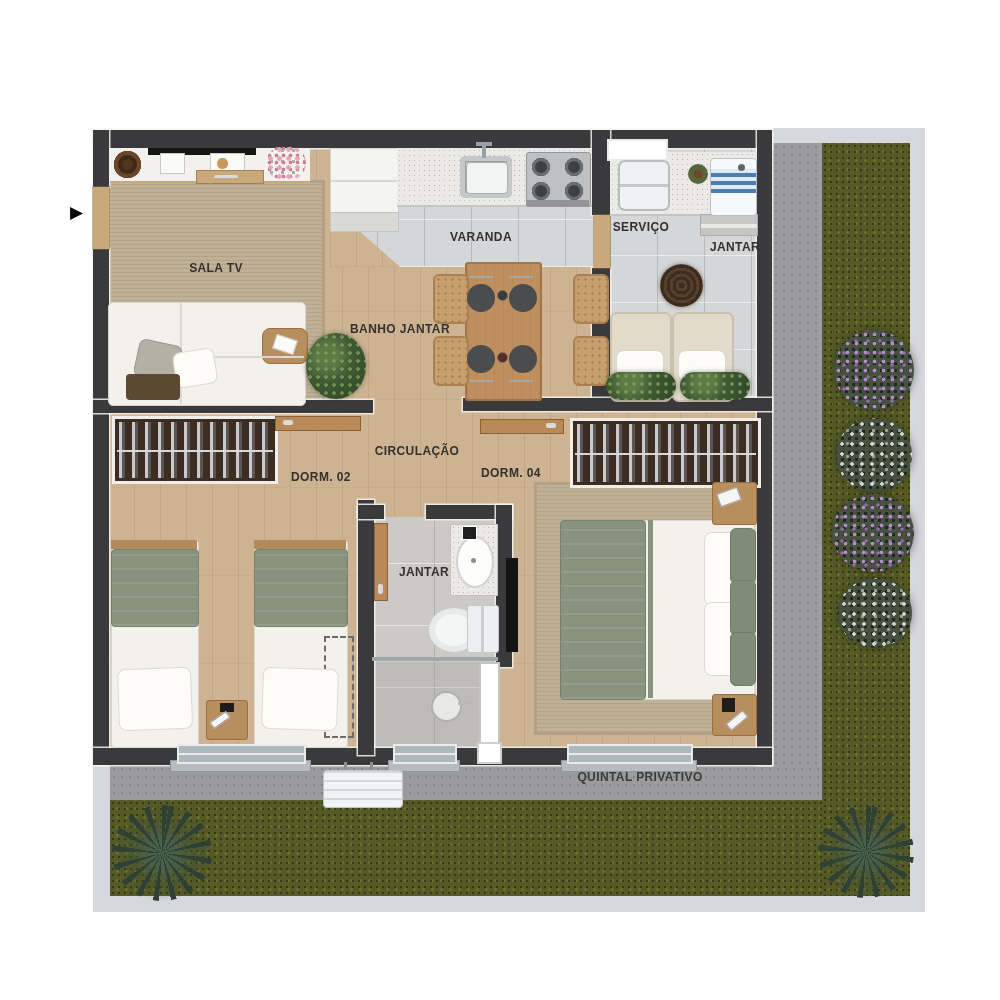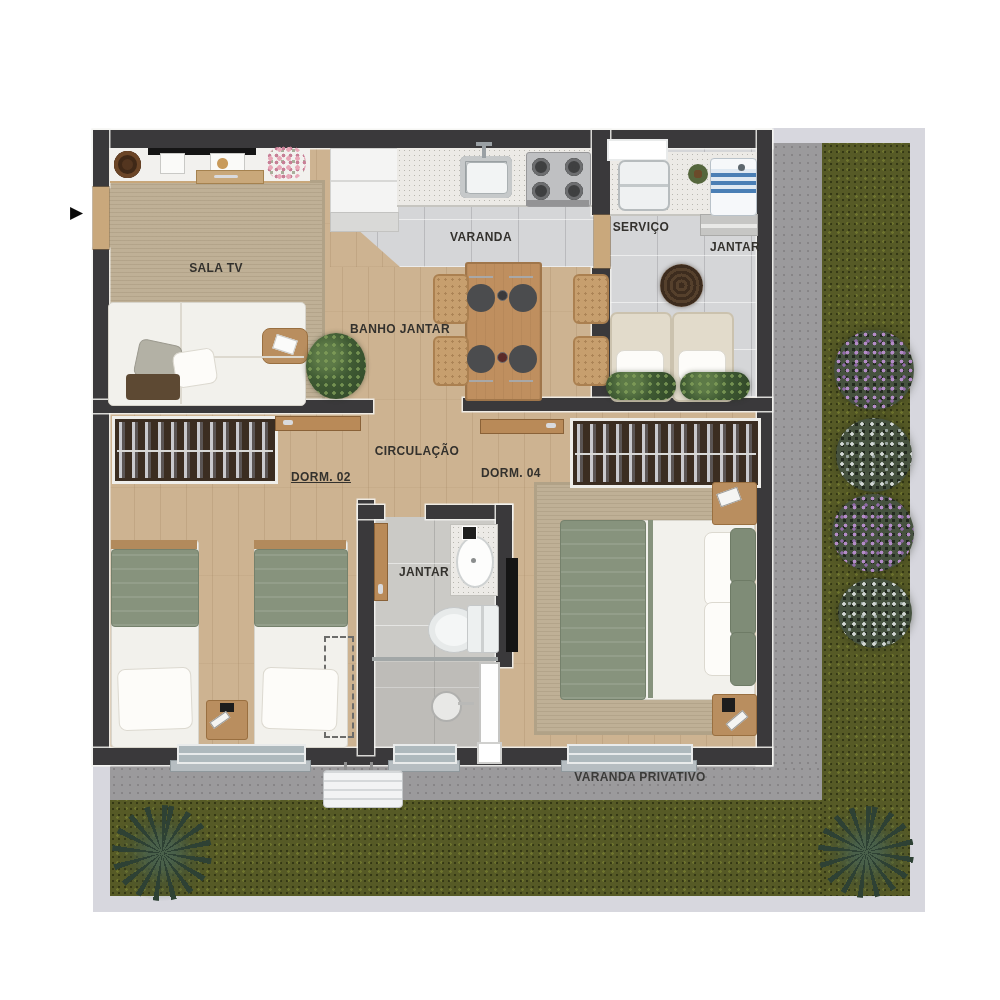--- a/index.html
+++ b/index.html
@@ -237,18 +237,18 @@
   <div class="abs" style="left:323px;top:770px;width:78px;height:36px;background:#f2f3f4;border:1px solid #c2c5c7;border-radius:4px;z-index:4;background-image:repeating-linear-gradient(0deg,transparent 0 7px,#d5d8da 7px 9px);"></div>
 
   <div class="abs" style="left:70px;top:203px;width:18px;height:20px;font-size:17px;line-height:20px;color:#0a0a0a;z-index:8;">▶</div>
 
   <div class="lbl" style="left:216px;top:239px;margin-top:29px;">SALA TV</div>
   <div class="lbl" style="left:481px;top:237px;">VARANDA</div>
   <div class="lbl" style="left:641px;top:227px;">SERVIÇO</div>
   <div class="lbl" style="left:735px;top:247px;">JANTAR</div>
   <div class="lbl" style="left:400px;top:329px;">BANHO JANTAR</div>
   <div class="lbl" style="left:417px;top:451px;">CIRCULAÇÃO</div>
-  <div class="lbl" style="left:321px;top:477px;text-decoration:underline;">DORM. 02</div>
+  <div class="lbl" style="left:321px;top:477px;">DORM. 02</div>
   <div class="lbl" style="left:511px;top:473px;">DORM. 04</div>
   <div class="lbl" style="left:424px;top:572px;">JANTAR</div>
-  <div class="lbl" style="left:640px;top:777px;color:#3b3b39;">VARANDA PRIVATIVO</div>
+  <div class="lbl" style="left:640px;top:777px;color:#3b3b39;">QUINTAL PRIVATIVO</div>
 
 </div>
 
 </body></html>

